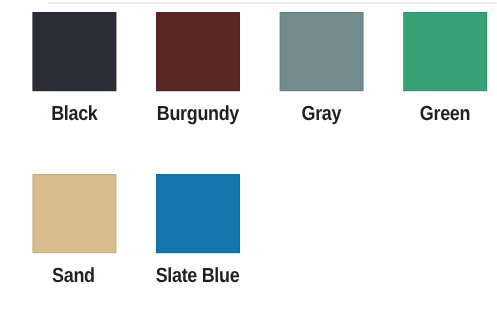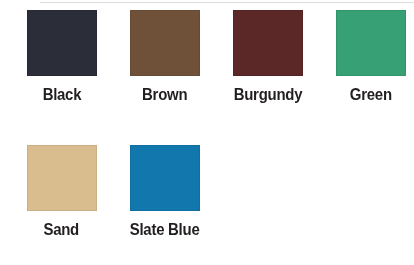--- a/index.html
+++ b/index.html
@@ -73,30 +73,30 @@
 <div id="top-rule" style="background-color: rgb(220, 220, 220);"></div>
 
 <div id="palette-grid">
 
   <div class="swatch-cell">
     <div class="swatch-chip" style="background-color: rgb(43, 46, 56);"></div>
     <div class="swatch-label" style="color: rgb(35, 31, 32);">Black</div>
   </div>
 
 
-  <div class="swatch-cell">
-    <div class="swatch-chip" style="background-color: rgb(111, 81, 58);"></div>
-    <div class="swatch-label" style="color: rgb(35, 31, 32);">Brown</div>
-  </div>
 
   <div class="swatch-cell">
     <div class="swatch-chip" style="background-color: rgb(92, 39, 39);"></div>
     <div class="swatch-label" style="color: rgb(35, 31, 32);">Burgundy</div>
   </div>
 
+  <div class="swatch-cell row-bottom-cell">
+    <div class="swatch-chip" style="background-color: rgb(115, 140, 144);"></div>
+    <div class="swatch-label" style="color: rgb(35, 31, 32);">Gray</div>
+  </div>
 
   <div class="swatch-cell row-bottom-cell">
     <div class="swatch-chip" style="background-color: rgb(55, 160, 117);"></div>
     <div class="swatch-label" style="color: rgb(35, 31, 32);">Green</div>
   </div>
 
   <div class="swatch-cell row-bottom-cell">
     <div class="swatch-chip" style="background-color: rgb(217, 189, 142);"></div>
     <div class="swatch-label" style="color: rgb(35, 31, 32);">Sand</div>
   </div>

